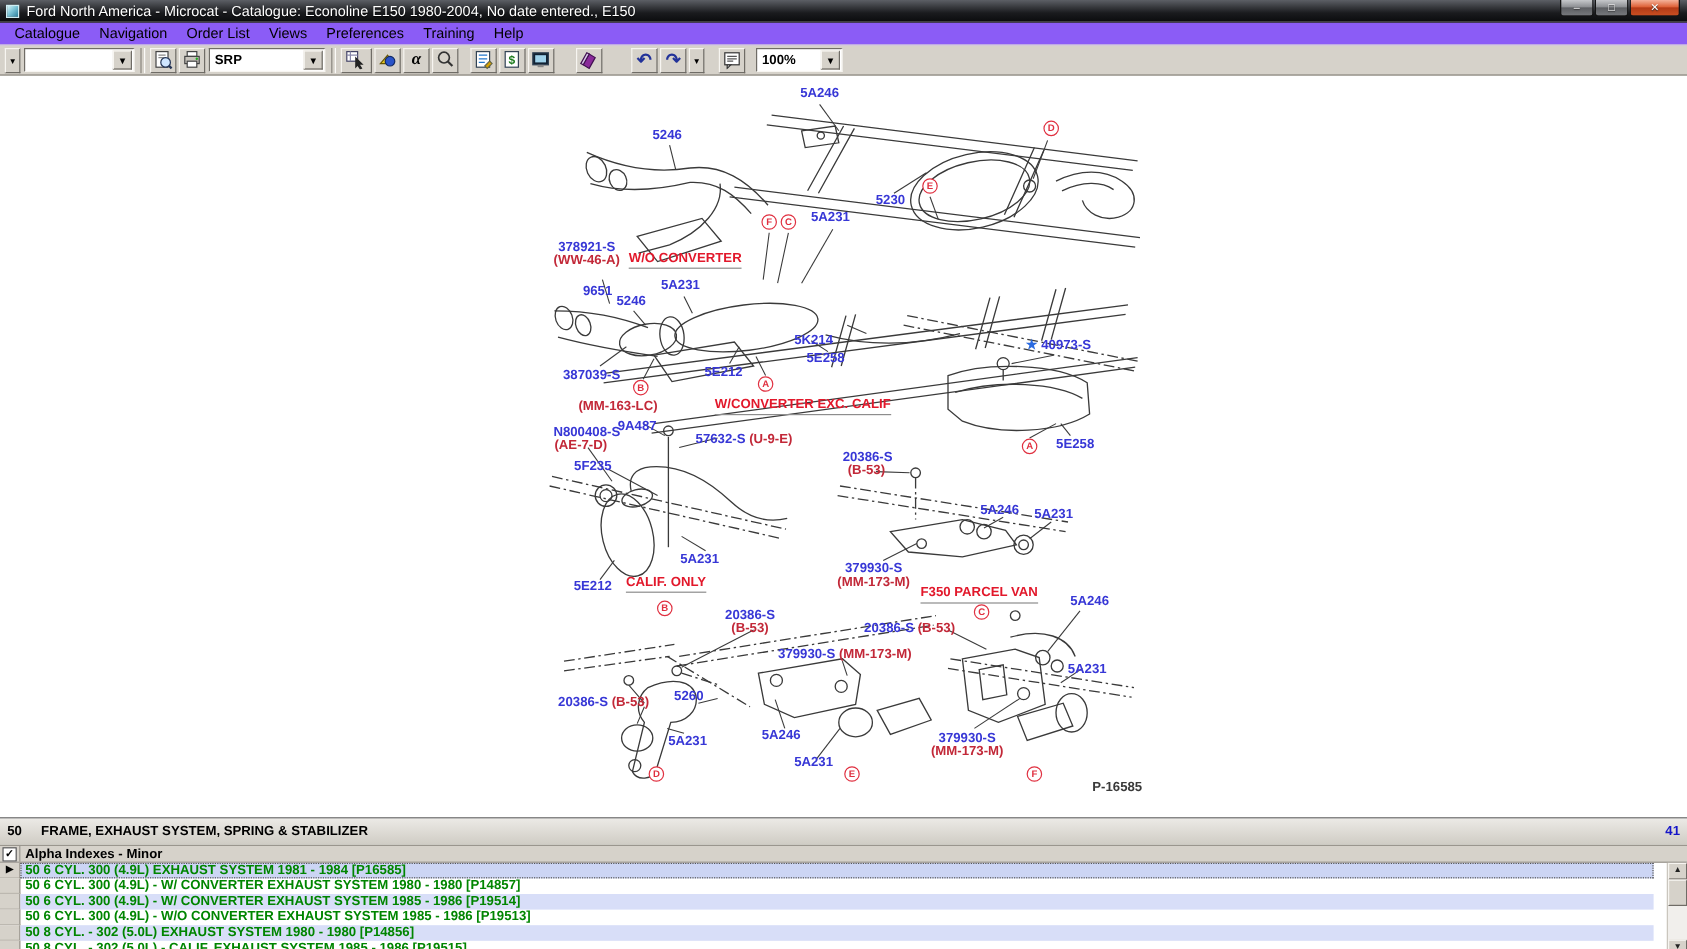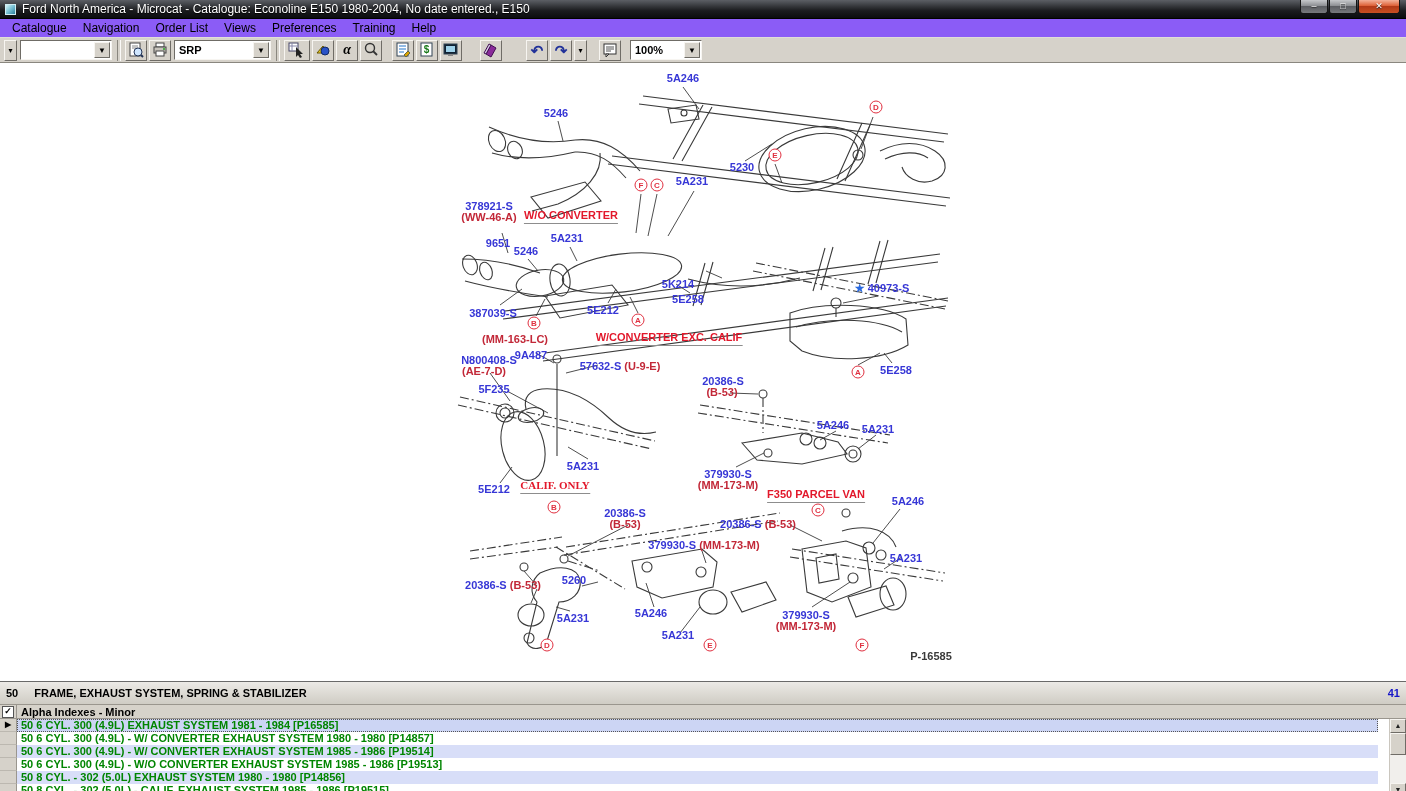--- a/index.html
+++ b/index.html
@@ -407,21 +407,21 @@
         <div class="dlabel" style="left: 620px; top: 297px;"><span class="c-b">57632-S </span><span class="c-r">(U-9-E)</span></div>
         <div class="dlabel" style="left: 494px; top: 320px;"><span class="c-b">5F235</span></div>
         <div class="dlabel" style="left: 723px; top: 312px;"><span class="c-b">20386-S</span></div>
         <div class="dlabel" style="left: 722px; top: 323px;"><span class="c-r">(B-53)</span></div>
         <div class="dlabel" style="left: 833px; top: 356px;"><span class="c-b">5A246</span></div>
         <div class="dlabel" style="left: 878px; top: 360px;"><span class="c-b">5A231</span></div>
         <div class="dlabel" style="left: 728px; top: 405px;"><span class="c-b">379930-S</span></div>
         <div class="dlabel" style="left: 728px; top: 416px;"><span class="c-r">(MM-173-M)</span></div>
         <div class="dlabel u" style="left: 816px; top: 425px;"><span class="c-h">F350 PARCEL VAN</span></div>
         <div class="dlabel" style="left: 583px; top: 397px;"><span class="c-b">5A231</span></div>
-        <div class="dlabel u" style="left: 555px; top: 416px; font-family: Liberation Serif, serif;"><span class="c-h">CALIF. ONLY</span></div>
+        <div class="dlabel u" style="left: 555px; top: 416px;"><span class="c-h">CALIF. ONLY</span></div>
         <div class="dlabel" style="left: 494px; top: 420px;"><span class="c-b">5E212</span></div>
         <div class="dlabel" style="left: 625px; top: 444px;"><span class="c-b">20386-S</span></div>
         <div class="dlabel" style="left: 625px; top: 455px;"><span class="c-r">(B-53)</span></div>
         <div class="dlabel" style="left: 758px; top: 455px;"><span class="c-b">20386-S </span><span class="c-r">(B-53)</span></div>
         <div class="dlabel" style="left: 704px; top: 476px;"><span class="c-b">379930-S </span><span class="c-r">(MM-173-M)</span></div>
         <div class="dlabel" style="left: 908px; top: 432px;"><span class="c-b">5A246</span></div>
         <div class="dlabel" style="left: 906px; top: 489px;"><span class="c-b">5A231</span></div>
         <div class="dlabel" style="left: 503px; top: 516px;"><span class="c-b">20386-S </span><span class="c-r">(B-53)</span></div>
         <div class="dlabel" style="left: 574px; top: 511px;"><span class="c-b">5260</span></div>
         <div class="dlabel" style="left: 573px; top: 549px;"><span class="c-b">5A231</span></div>

